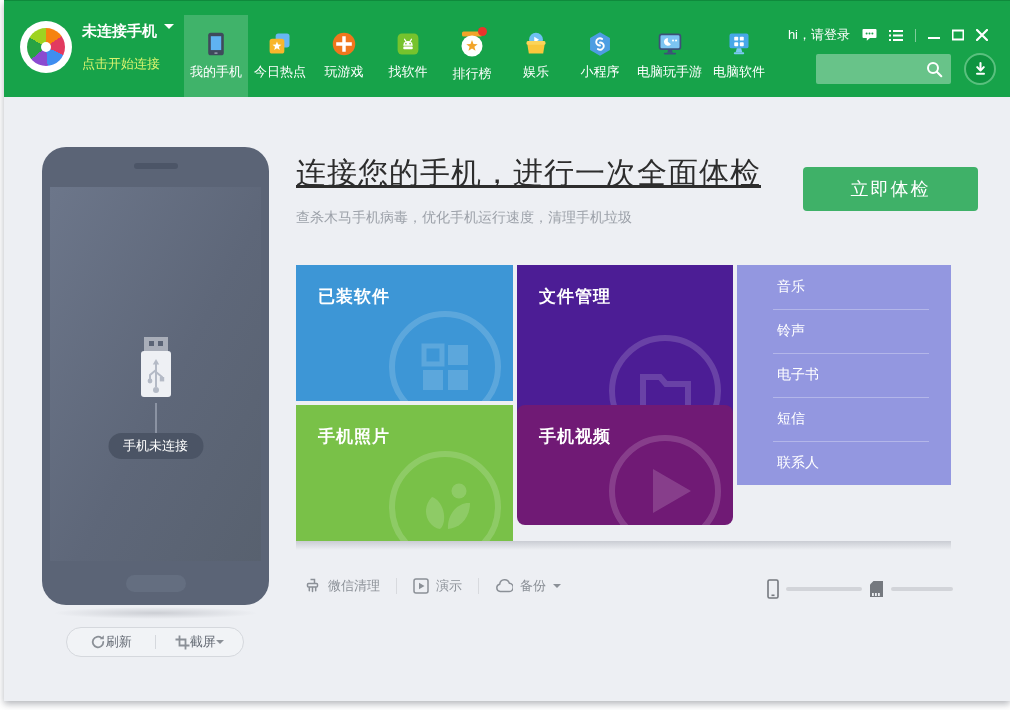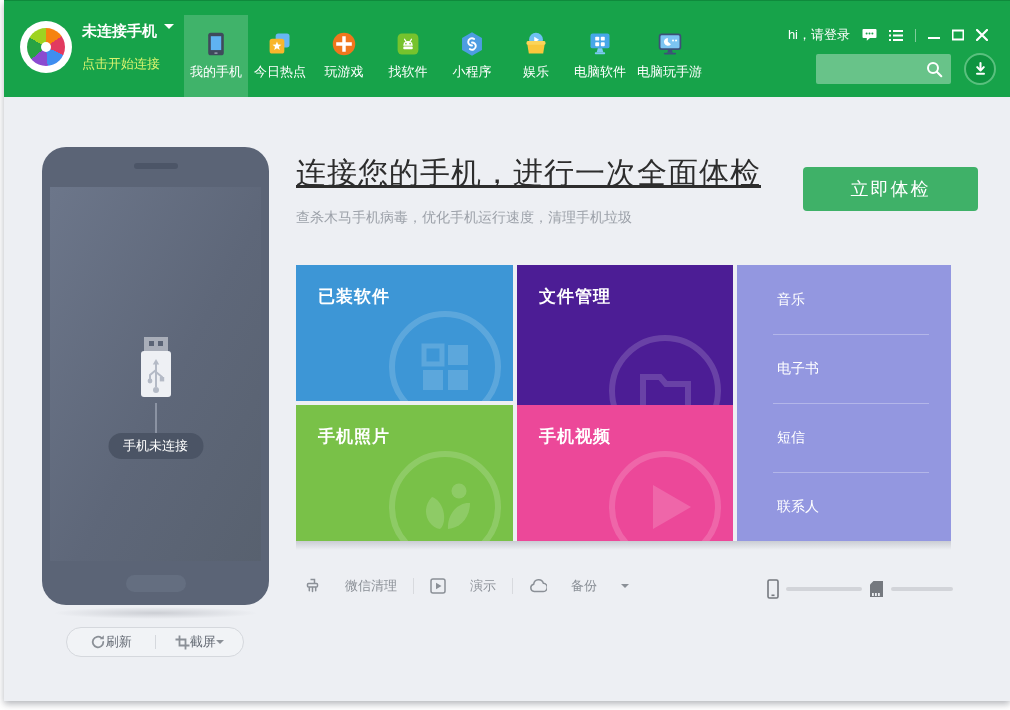--- a/index.html
+++ b/index.html
@@ -60,29 +60,29 @@
   .hero-sub{position:absolute;left:292px;top:112px;font-size:14px;color:#9ca1a9;}
   .cta{position:absolute;left:799px;top:70px;width:175px;height:44px;background:#3fb168;border:none;border-radius:4px;color:#fff;font-size:18px;letter-spacing:2px;cursor:pointer;}
 
   
   .tile{position:absolute;overflow:hidden;cursor:pointer;color:#fff;}
   .tile .tlabel{position:absolute;left:22px;top:20px;font-size:17px;font-weight:bold;letter-spacing:1px;}
   .tile svg.ticon{position:absolute;right:8px;bottom:-26px;opacity:.16;}
   .t-installed{left:292px;top:168px;width:217px;height:136px;background:#3d96d6;}
   .t-files{left:513px;top:168px;width:216px;height:160px;background:#4c1d95;}
   .t-photos{left:292px;top:308px;width:217px;height:136px;background:#79c148;}
-  .t-videos{left:513px;top:308px;width:216px;height:136px;background:#ec4899;}
-  .side-panel{position:absolute;left:733px;top:168px;width:214px;height:276px;background:#9397e0;display:flex;flex-direction:column;}
+  .t-videos{left:513px;top:308px;width:216px;height:120px;background:#701a75;border-radius:8px;}
+  .side-panel{position:absolute;left:733px;top:168px;width:214px;height:220px;background:#9397e0;display:flex;flex-direction:column;}
   .side-item{flex:1;display:flex;align-items:center;padding-left:40px;color:#fff;font-size:14px;cursor:pointer;position:relative;}
   .side-item + .side-item::before{content:'';position:absolute;left:36px;right:22px;top:0;height:1px;background:rgba(255,255,255,.3);}
   .tiles-shadow{position:absolute;left:292px;top:444px;width:655px;height:9px;background:linear-gradient(rgba(96,101,117,.25),rgba(96,101,117,0));}
 
   
   .toolbar{position:absolute;left:300px;top:480px;display:flex;align-items:center;gap:12px;}
-  .tb-btn{display:flex;align-items:center;gap:24px;color:#8b9097;font-size:13px;cursor:pointer;}
+  .tb-btn{display:flex;align-items:center;gap:7px;color:#8b9097;font-size:13px;cursor:pointer;}
   .tb-sep{width:1px;height:16px;background:#d8dade;margin:0 4px;}
   .storage{position:absolute;left:763px;top:482px;display:flex;align-items:center;}
   .bar{height:4px;border-radius:2px;background:#d2d4d9;}
   .bar1{width:76px;margin:0 7px;}
   .bar2{width:62px;margin-left:7px;}
 </style>
 </head>
 <body>
 
 <div id="stage">
@@ -136,62 +136,73 @@
           <path d="M9.5 17a5.5 5.5 0 0 1 11 0z" fill="#fff"></path>
           <line x1="11" y1="9.5" x2="12.6" y2="12" stroke="#fff" stroke-width="1.4" stroke-linecap="round"></line>
           <line x1="19" y1="9.5" x2="17.4" y2="12" stroke="#fff" stroke-width="1.4" stroke-linecap="round"></line>
           <circle cx="12.6" cy="14.6" r="0.9" fill="#76c32d"></circle>
           <circle cx="17.4" cy="14.6" r="0.9" fill="#76c32d"></circle>
           <rect x="9.5" y="18" width="11" height="3" rx="1.2" fill="#fff"></rect>
         </svg>
         <span class="nlabel">找软件</span>
       </div>
 
-
-      <div class="nav-item">
-        <svg class="nicon" viewBox="0 0 30 30">
-          <polygon points="15,1.5 26.5,8.2 26.5,21.8 15,28.5 3.5,21.8 3.5,8.2" fill="#4d9de2"></polygon>
-          <path d="M17.5 9.2a4.3 4.3 0 0 0-6.9 3.4 4.3 4.3 0 0 0 4.4 4.2 M12.5 20.8a4.3 4.3 0 0 0 6.9-3.4 4.3 4.3 0 0 0-4.4-4.2" stroke="#fff" stroke-width="2.2" fill="none" stroke-linecap="round"></path>
-        </svg>
-        <span class="nlabel">小程序</span>
+      <div class="nav-item">
+        <span class="nicon" style="position:relative;">
+          <svg width="30" height="30" viewBox="0 0 30 30">
+            <rect x="5" y="2.5" width="20" height="5" rx="1.5" fill="#f2a42a"></rect>
+            <circle cx="15" cy="17" r="10.5" fill="#fff"></circle>
+            <polygon fill="#f2a42a" points="15,11 16.47,14.98 20.71,15.15 17.38,17.77 18.53,21.85 15,19.5 11.47,21.85 12.62,17.77 9.29,15.15 13.53,14.98"></polygon>
+          </svg>
+          <span class="red-dot"></span>
+        </span>
+        <span class="nlabel">排行榜</span>
       </div>
 
       <div class="nav-item">
         <svg class="nicon" viewBox="0 0 30 30">
           <circle cx="15" cy="10" r="8" fill="#6fc0f2"></circle>
           <polygon points="13,6.5 18.5,10 13,13.5" fill="#fff"></polygon>
           <path d="M4.5 12h21l-2.2 14H6.7z" fill="#f9c73c"></path>
           <rect x="4" y="11.5" width="22" height="4.5" rx="2" fill="#fbd45a"></rect>
         </svg>
         <span class="nlabel">娱乐</span>
+      </div>
+
+      <div class="nav-item">
+        <svg class="nicon" viewBox="0 0 30 30">
+          <polygon points="15,1.5 26.5,8.2 26.5,21.8 15,28.5 3.5,21.8 3.5,8.2" fill="#4d9de2"></polygon>
+          <path d="M17.5 9.2a4.3 4.3 0 0 0-6.9 3.4 4.3 4.3 0 0 0 4.4 4.2 M12.5 20.8a4.3 4.3 0 0 0 6.9-3.4 4.3 4.3 0 0 0-4.4-4.2" stroke="#fff" stroke-width="2.2" fill="none" stroke-linecap="round"></path>
+        </svg>
+        <span class="nlabel">小程序</span>
+      </div>
+
+      <div class="nav-item">
+        <svg class="nicon" viewBox="0 0 30 30">
+          <rect x="3" y="4" width="24" height="17" rx="2.5" fill="#7cc4f2" stroke="#3d5078" stroke-width="2"></rect>
+          <path d="M12.5 8a4.5 4.5 0 1 0 3.6 7.2L12.5 12.5z" fill="#fff"></path>
+          <circle cx="18.5" cy="11" r="1.2" fill="#fff"></circle>
+          <circle cx="22" cy="11" r="1.2" fill="#fff"></circle>
+          <path d="M13 21h4l1.2 4h-6.4z" fill="#3d5078"></path>
+          <rect x="8" y="25" width="14" height="2.2" rx="1.1" fill="#3d5078"></rect>
+        </svg>
+        <span class="nlabel">电脑玩手游</span>
       </div>
 
       <div class="nav-item">
         <svg class="nicon" viewBox="0 0 30 30">
           <rect x="4" y="3" width="22" height="17" rx="2.5" fill="#47a7e8"></rect>
           <rect x="9.5" y="6.5" width="4.6" height="4.6" rx="1" fill="#fff"></rect>
           <rect x="15.9" y="6.5" width="4.6" height="4.6" rx="1" fill="#fff"></rect>
           <rect x="9.5" y="12.9" width="4.6" height="4.6" rx="1" fill="#fff"></rect>
           <rect x="15.9" y="12.9" width="4.6" height="4.6" rx="1" fill="#fff"></rect>
           <path d="M12.5 20h5l1.3 4.5h-7.6z" fill="#7cc9f4"></path>
           <rect x="9" y="24.5" width="12" height="2.2" rx="1.1" fill="#7cc9f4"></rect>
         </svg>
         <span class="nlabel">电脑软件</span>
-      </div>
-
-      <div class="nav-item">
-        <svg class="nicon" viewBox="0 0 30 30">
-          <rect x="3" y="4" width="24" height="17" rx="2.5" fill="#7cc4f2" stroke="#3d5078" stroke-width="2"></rect>
-          <path d="M12.5 8a4.5 4.5 0 1 0 3.6 7.2L12.5 12.5z" fill="#fff"></path>
-          <circle cx="18.5" cy="11" r="1.2" fill="#fff"></circle>
-          <circle cx="22" cy="11" r="1.2" fill="#fff"></circle>
-          <path d="M13 21h4l1.2 4h-6.4z" fill="#3d5078"></path>
-          <rect x="8" y="25" width="14" height="2.2" rx="1.1" fill="#3d5078"></rect>
-        </svg>
-        <span class="nlabel">电脑玩手游</span>
       </div>
     </div>
 
     <div class="user-row">
       <span class="login-text">hi，请登录</span>
       <svg class="hicon" width="15" height="14" viewBox="0 0 15 14">
         <path d="M1.5 1h12a1 1 0 0 1 1 1v7a1 1 0 0 1-1 1H8l-3.2 2.8V10H1.5a1 1 0 0 1-1-1V2a1 1 0 0 1 1-1z" fill="#fff"></path>
         <circle cx="4.6" cy="5.5" r="1" fill="#17a34a"></circle>
             <circle cx="7.5" cy="5.5" r="1" fill="#17a34a"></circle>
             <circle cx="10.4" cy="5.5" r="1" fill="#17a34a"></circle>
@@ -315,20 +326,21 @@
     <div class="tile t-videos">
       <span class="tlabel">手机视频</span>
       <svg class="ticon" width="120" height="120" viewBox="0 0 120 120">
         <circle cx="60" cy="60" r="53" fill="none" stroke="#fff" stroke-width="6"></circle>
         <path d="M48 38l38 22-38 22z" fill="#fff"></path>
       </svg>
     </div>
 
     <div class="side-panel">
       <div class="side-item">音乐</div>
+      <div class="side-item">铃声</div>
       <div class="side-item">电子书</div>
       <div class="side-item">短信</div>
       <div class="side-item">联系人</div>
     </div>
 
     <div class="tiles-shadow"></div>
 
     <div class="toolbar">
       <div class="tb-btn">
         <svg width="17" height="16" viewBox="0 0 17 16">

